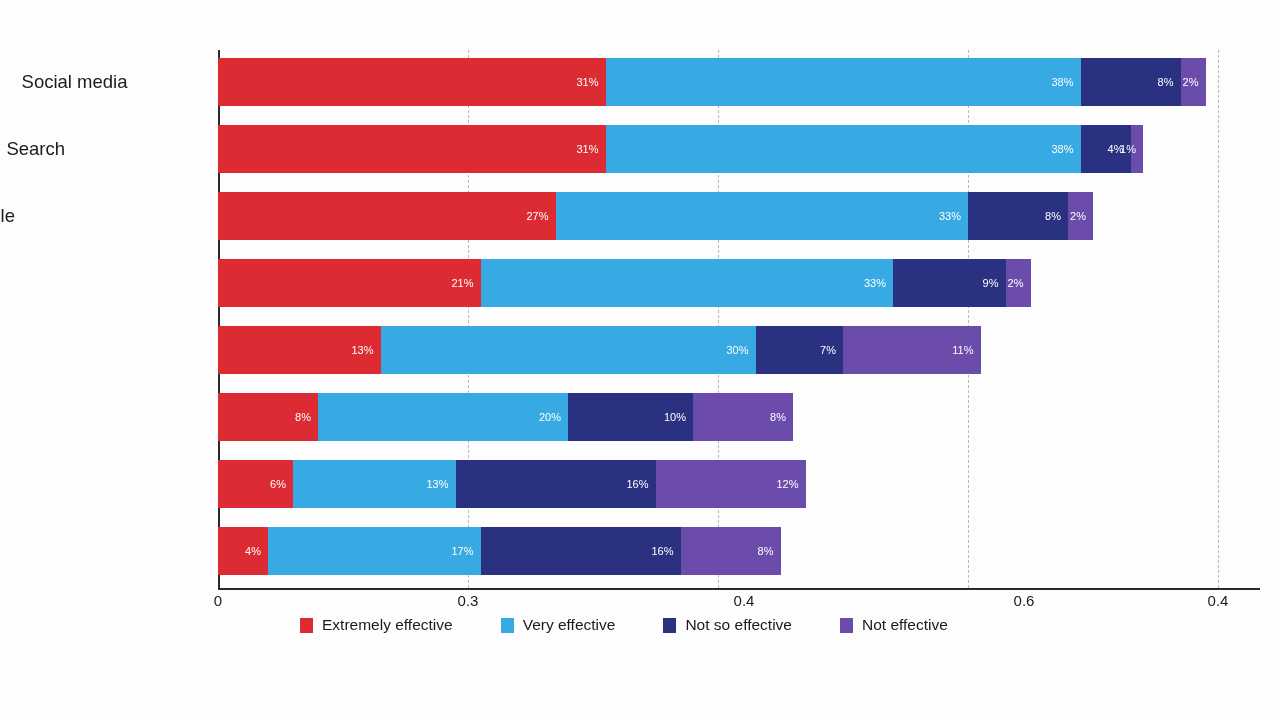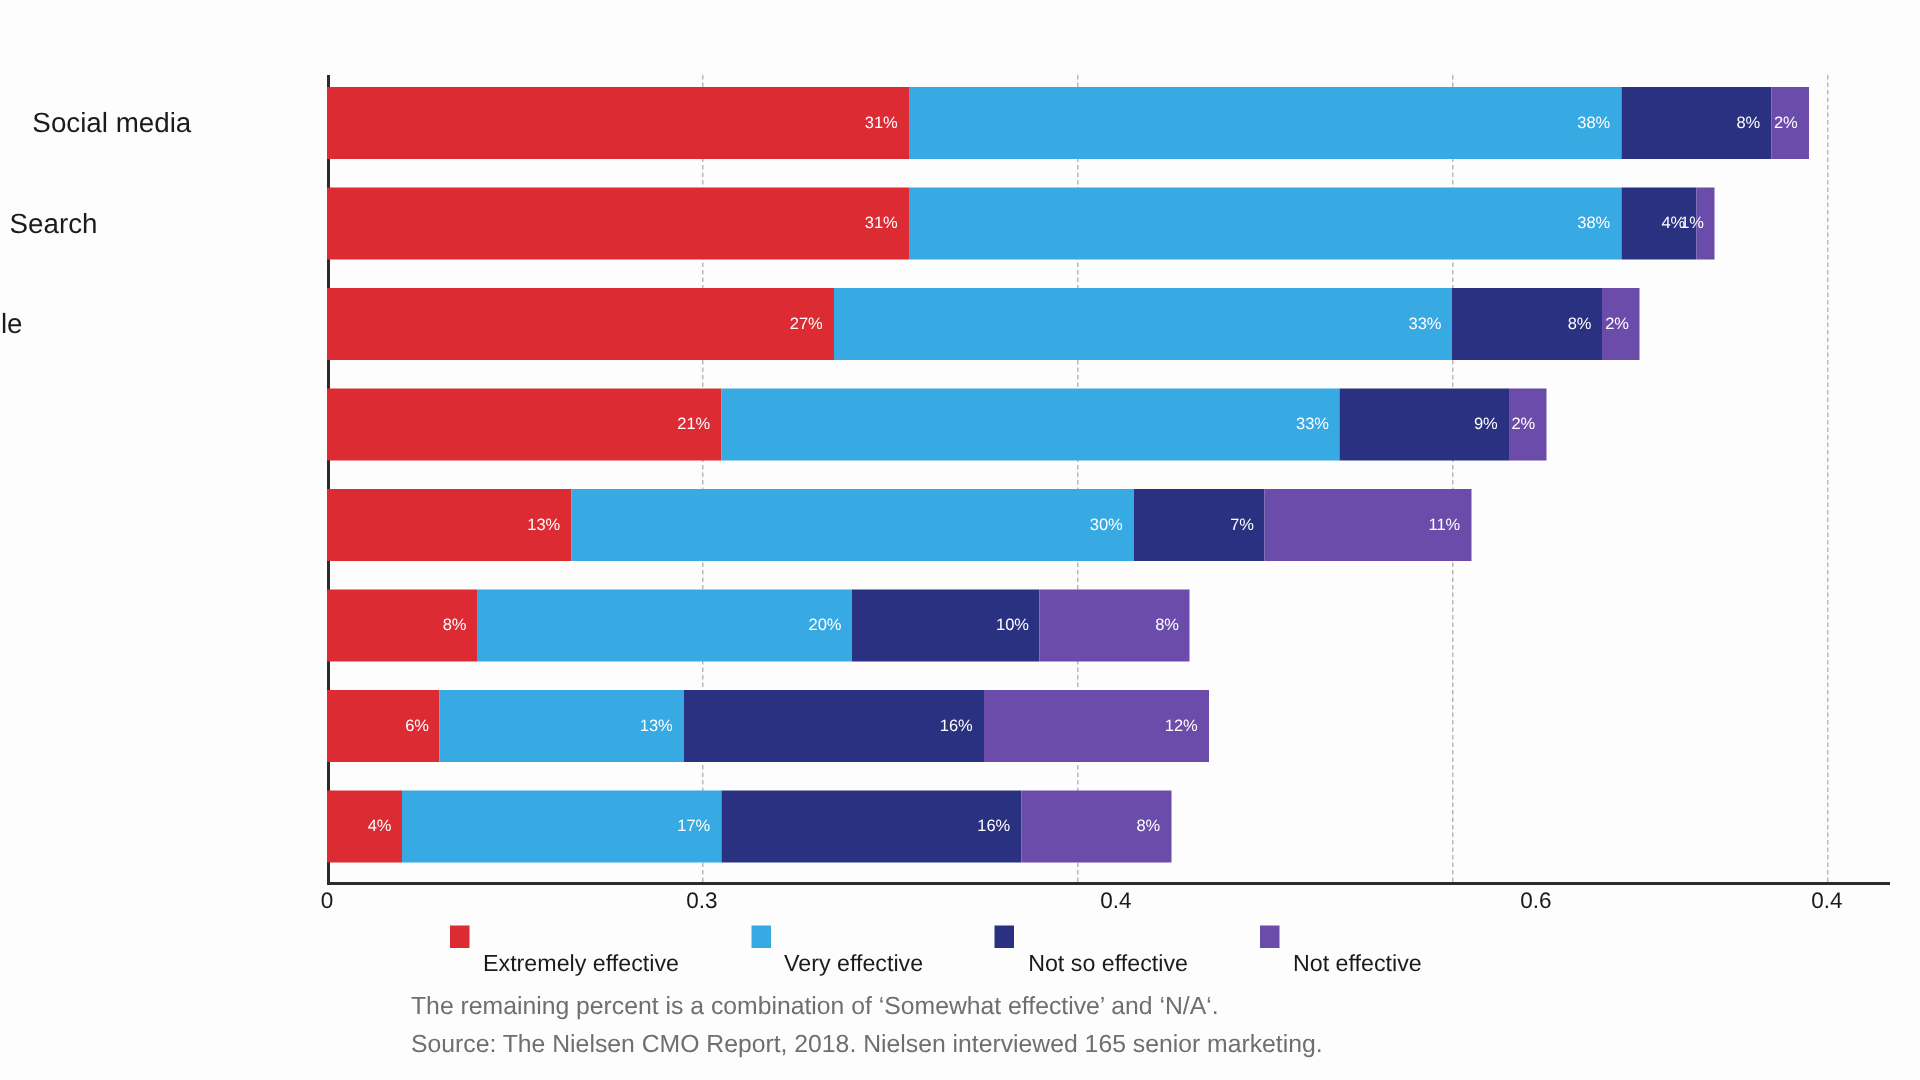--- a/index.html
+++ b/index.html
@@ -122,21 +122,20 @@
     height: 15px;
     vertical-align: -3px;
     margin-right: 9px;
   }
   .legend-text {
     display: inline-block;
     font-size: 15.5px;
     color: #1b1b1b;
     vertical-align: top;
     line-height: 17px;
-    margin-top: 18px;
   }
 
   
   #footnote {
     position: absolute;
     left: 274px;
     top: 659px;
     font-size: 16.5px;
     line-height: 25px;
     color: #6e6e73;
@@ -173,18 +172,14 @@
   <div id="ticks">
       <div class="tick-label" style="left: 218px;">0</div>
       <div class="tick-label" style="left: 468px;">0.3</div>
       <div class="tick-label" style="left: 744px;">0.4</div>
       <div class="tick-label" style="left: 1024px;">0.6</div>
       <div class="tick-label" style="left: 1218px;">0.4</div>
     </div>
 
   <div id="legend"><div class="legend-item"><span class="legend-swatch" style="background: rgb(220, 43, 51);"></span><span class="legend-text">Extremely effective</span></div><div class="legend-item"><span class="legend-swatch" style="background: rgb(55, 169, 227);"></span><span class="legend-text">Very effective</span></div><div class="legend-item"><span class="legend-swatch" style="background: rgb(42, 49, 128);"></span><span class="legend-text">Not so effective</span></div><div class="legend-item"><span class="legend-swatch" style="background: rgb(107, 76, 171);"></span><span class="legend-text">Not effective</span></div></div>
 
-  <div id="footnote">
-    <div>The remaining percent is a combination of ‘Somewhat effective’ and ‘N/A‘.</div>
-    <div>Source: The Nielsen CMO Report, 2018.  Nielsen interviewed 165 senior marketing.</div>
-  </div>
 
 </div>
 
 </body></html>

